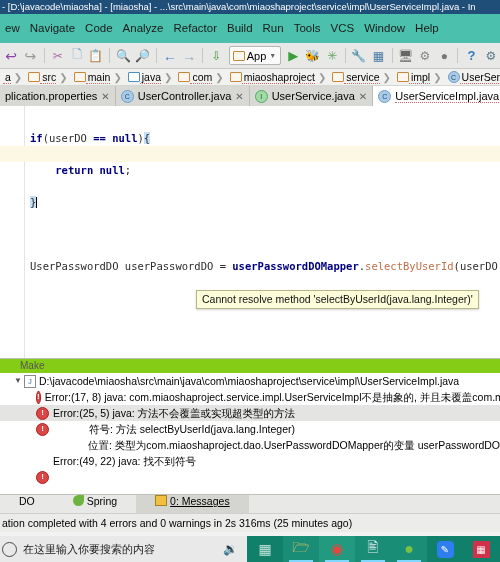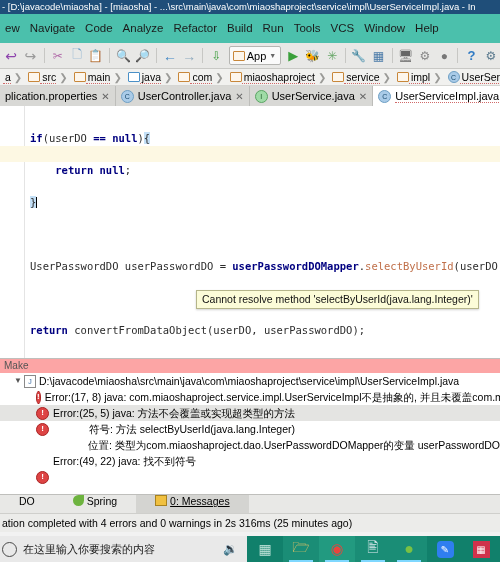--- a/index.html
+++ b/index.html
@@ -83,21 +83,21 @@
   .hl-line{position:absolute;left:0;right:0;height:16px;background:#fdf8e3;}
   .brace-hl{background:#c4e0f7;}
   .caret-bar{display:inline-block;width:1px;height:11px;background:#000;vertical-align:-2px;}
   .tooltip{
     position:absolute;background:#fcfcd8;border:1px solid #b5b58a;
     font-size:10.5px;padding:2px 5px 3px 5px;white-space:nowrap;color:#111;
     font-family:"Liberation Sans",sans-serif;box-shadow:0 1px 2px rgba(0,0,0,.18);
   }
 
   
-  .makehdr{height:14px;background:#fca5a5;font-size:10px;color:#555;padding-left:4px;line-height:14px;
+  .makehdr{height:14px;background:#84cc16;font-size:10px;color:#555;padding-left:20px;line-height:14px;
            border-top:1px solid #bfbfbc;}
   .msgs{background:#fff;height:121px;overflow:hidden;position:relative;font-size:10.5px;}
   .mrow{display:flex;align-items:flex-start;height:16px;white-space:nowrap;overflow:hidden;}
   .mrow.sel{background:#e4e4e2;}
   .twisty{width:12px;text-align:center;color:#555;font-size:8px;line-height:16px;}
   .fileicon{width:10px;height:11px;background:#fff;border:1px solid #8a8a8a;margin-top:2px;
      display:inline-flex;align-items:center;justify-content:center;font-size:7px;color:#3b6ea5;}
   .errdot{width:11px;height:11px;border-radius:50%;background:#d44;border:1px solid #a22;
      color:#fff;font-size:8px;font-weight:bold;line-height:9px;text-align:center;margin-top:2px;}
   .mtext{line-height:16px;padding-left:4px;}
@@ -259,21 +259,20 @@
     <div class="gutterline"></div>
     <div class="hl-line" style="top:40px;"></div>
 
     <div class="code">
 <div class="ln"><span class="kw">if</span>(userDO <span class="kw">==</span> <span class="kw">null</span>)<span class="brace-hl">{</span></div>
 <div class="ln">    <span class="kw">return null</span>;</div>
 <div class="ln"><span class="brace-hl">}</span><span class="caret-bar"></span></div>
 <div class="ln"> </div>
 <div class="ln">UserPasswordDO userPasswordDO = <span class="bold">userPasswordDOMapper</span>.<span class="err">selectByUserId</span>(userDO.getId());</div>
 <div class="ln"> </div>
-<div class="ln"><span class="kw">return</span> convertFromDataObject(userDO, userPasswordDO);</div>
 <div class="ln"> </div>
     </div>
 
     <div class="tooltip" style="left:196px;top:184px;">
       <span>Cannot resolve method 'selectByUserId(java.lang.Integer)'</span>
     </div>
   </div>
 
   <div class="makehdr">
     <span>Make</span>

